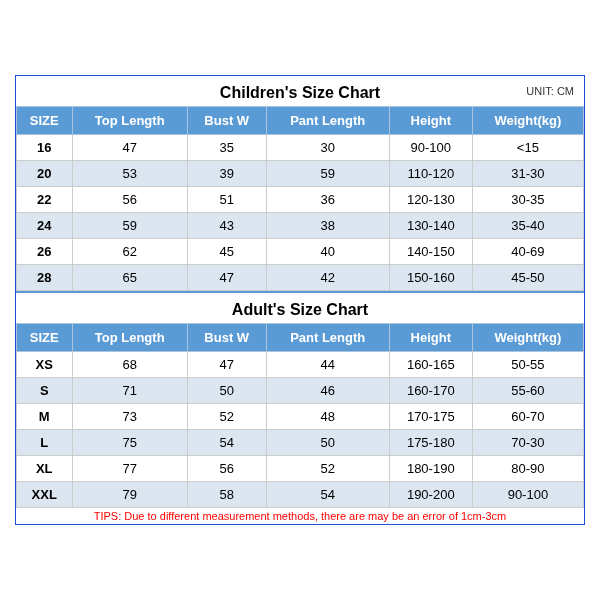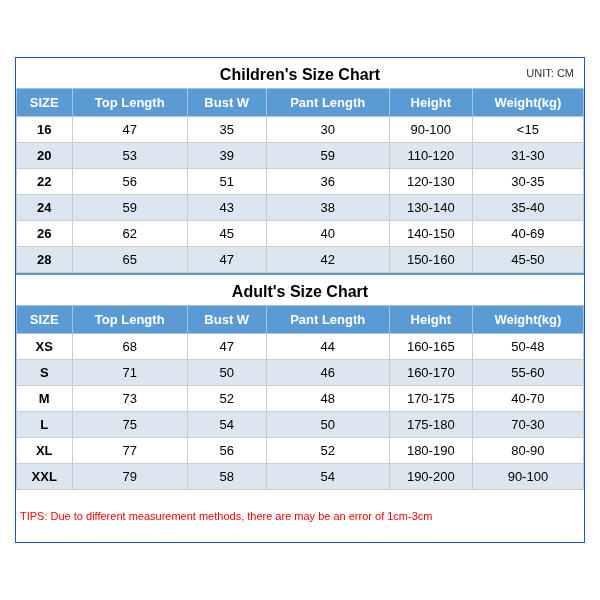--- a/index.html
+++ b/index.html
@@ -58,24 +58,24 @@
       background: #fff;
     }
     tr:nth-child(even) td {
       background: #dce6f1;
     }
     td:first-child {
       font-weight: bold;
       text-align: center;
     }
     .tips {
-      text-align: left;
+      text-align: center;
       color: red;
       font-size: 11px;
-      padding: 20px 4px;
+      padding: 2px 4px;
     }
     .adults-title {
       border-top: 2px solid #5b9bd5;
     }
   </style>
 </head>
 <body>
 
 <div class="container">
 
@@ -162,37 +162,37 @@
         <th>Weight(kg)</th>
       </tr>
     </thead>
     <tbody id="adults-tbody">
     <tr>
           <td>XS</td>
           <td>68</td>
           <td>47</td>
           <td>44</td>
           <td>160-165</td>
-          <td>50-48</td>
+          <td>50-55</td>
         </tr>
         <tr>
           <td>S</td>
           <td>71</td>
           <td>50</td>
           <td>46</td>
           <td>160-170</td>
           <td>55-60</td>
         </tr>
         <tr>
           <td>M</td>
           <td>73</td>
           <td>52</td>
           <td>48</td>
           <td>170-175</td>
-          <td>40-70</td>
+          <td>60-70</td>
         </tr>
         <tr>
           <td>L</td>
           <td>75</td>
           <td>54</td>
           <td>50</td>
           <td>175-180</td>
           <td>70-30</td>
         </tr>
         <tr>

